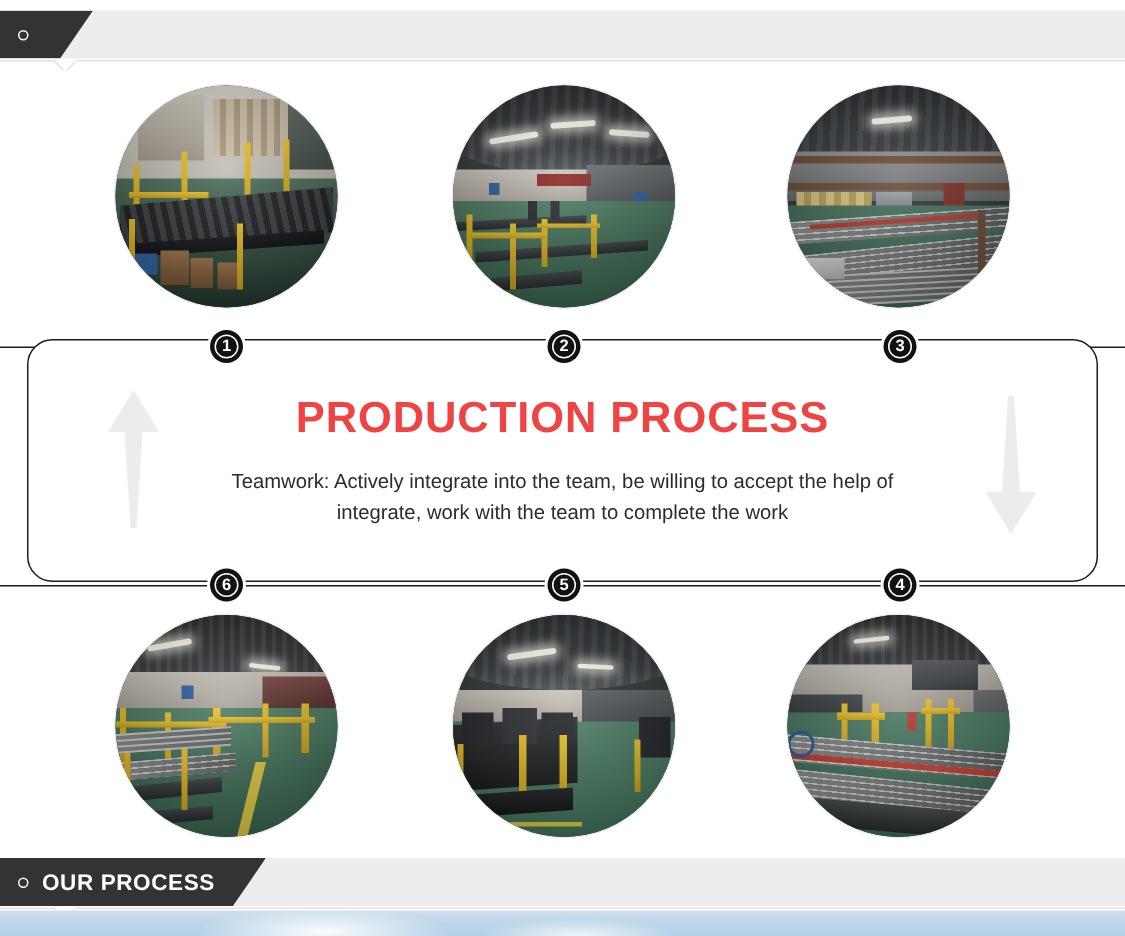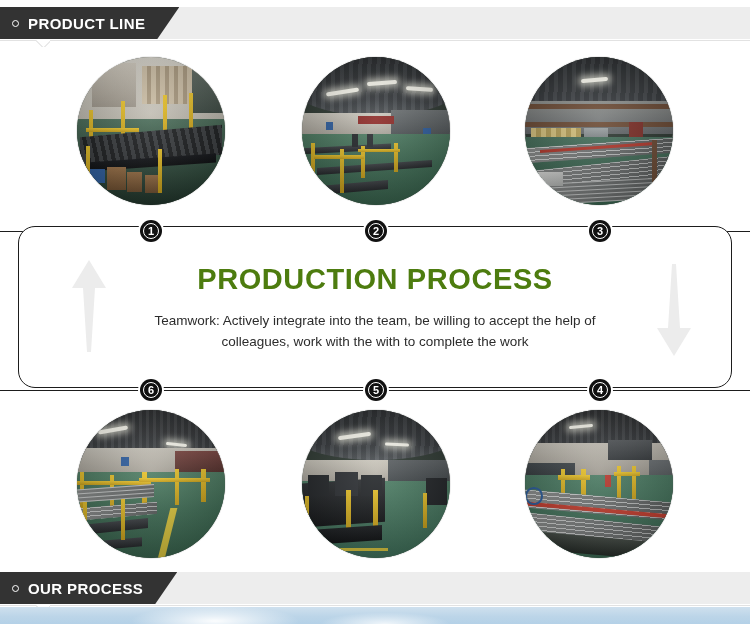--- a/index.html
+++ b/index.html
@@ -183,21 +183,21 @@
 
   .process-title {
     position: absolute;
     left: 0;
     top: 263px;
     width: 750px;
     text-align: center;
     font-size: 29px;
     font-weight: bold;
     letter-spacing: 0.6px;
-    color: #4d7c0f;
+    color: #ef4444;
     font-family: "Liberation Sans", sans-serif;
   }
   .process-desc {
     position: absolute;
     left: 125px;
     top: 310px;
     width: 500px;
     text-align: center;
     font-size: 13.5px;
     line-height: 21px;
@@ -240,21 +240,20 @@
     pointer-events: none;
   }
   .badge span { position: relative; z-index: 1; line-height: 1; }
 </style>
 </head>
 <body>
 
 <div class="section-header" id="header-product">
   <div class="tab">
     <div class="tab-ring"></div>
-    <div class="tab-label">PRODUCT LINE</div>
   </div>
 </div>
 <div class="header-rule" id="rule-product"></div>
 <div class="header-notch" id="notch-product"></div>
 
 <div class="photo" style="left:77px; top:57px;">
   <div class="scene">
     <div class="lay wall-light" style="left:-10%; top:0; width:120%; height:46%;"></div>
     <div class="lay" style="left:10%; top:4%; width:30%; height:30%; background:linear-gradient(180deg,#cfc9bd,#9d968a);"></div>
     <div class="lay" style="left:44%; top:6%; width:34%; height:26%; background:repeating-linear-gradient(90deg,#cbbda4 0 5px,#a8987e 5px 9px);"></div>
@@ -335,21 +334,21 @@
     <polygon points="19,2 36,30 25,30 21,94 17,94 13,30 2,30" fill="#ececec"></polygon>
   </svg>
 </div>
 <div class="arrow" id="arrow-down">
   <svg width="38" height="96" viewBox="0 0 38 96">
     <polygon points="19,94 2,66 13,66 17,2 21,2 25,66 36,66" fill="#ececec"></polygon>
   </svg>
 </div>
 
 <div class="process-title">PRODUCTION PROCESS</div>
-<div class="process-desc">Teamwork: Actively integrate into the team, be willing to accept the help of colleagues, work with the with to complete the work</div>
+<div class="process-desc">Teamwork: Actively integrate into the team, be willing to accept the help of integrate, work with the team to complete the work</div>
 
 <div class="badge" style="left:140px; top:220px;">
   <div class="inner-ring"></div>
     <span>1</span>
 </div>
 <div class="badge" style="left:365px; top:220px;">
   <div class="inner-ring"></div>
     <span>2</span>
 </div>
 <div class="badge" style="left:589px; top:220px;">

